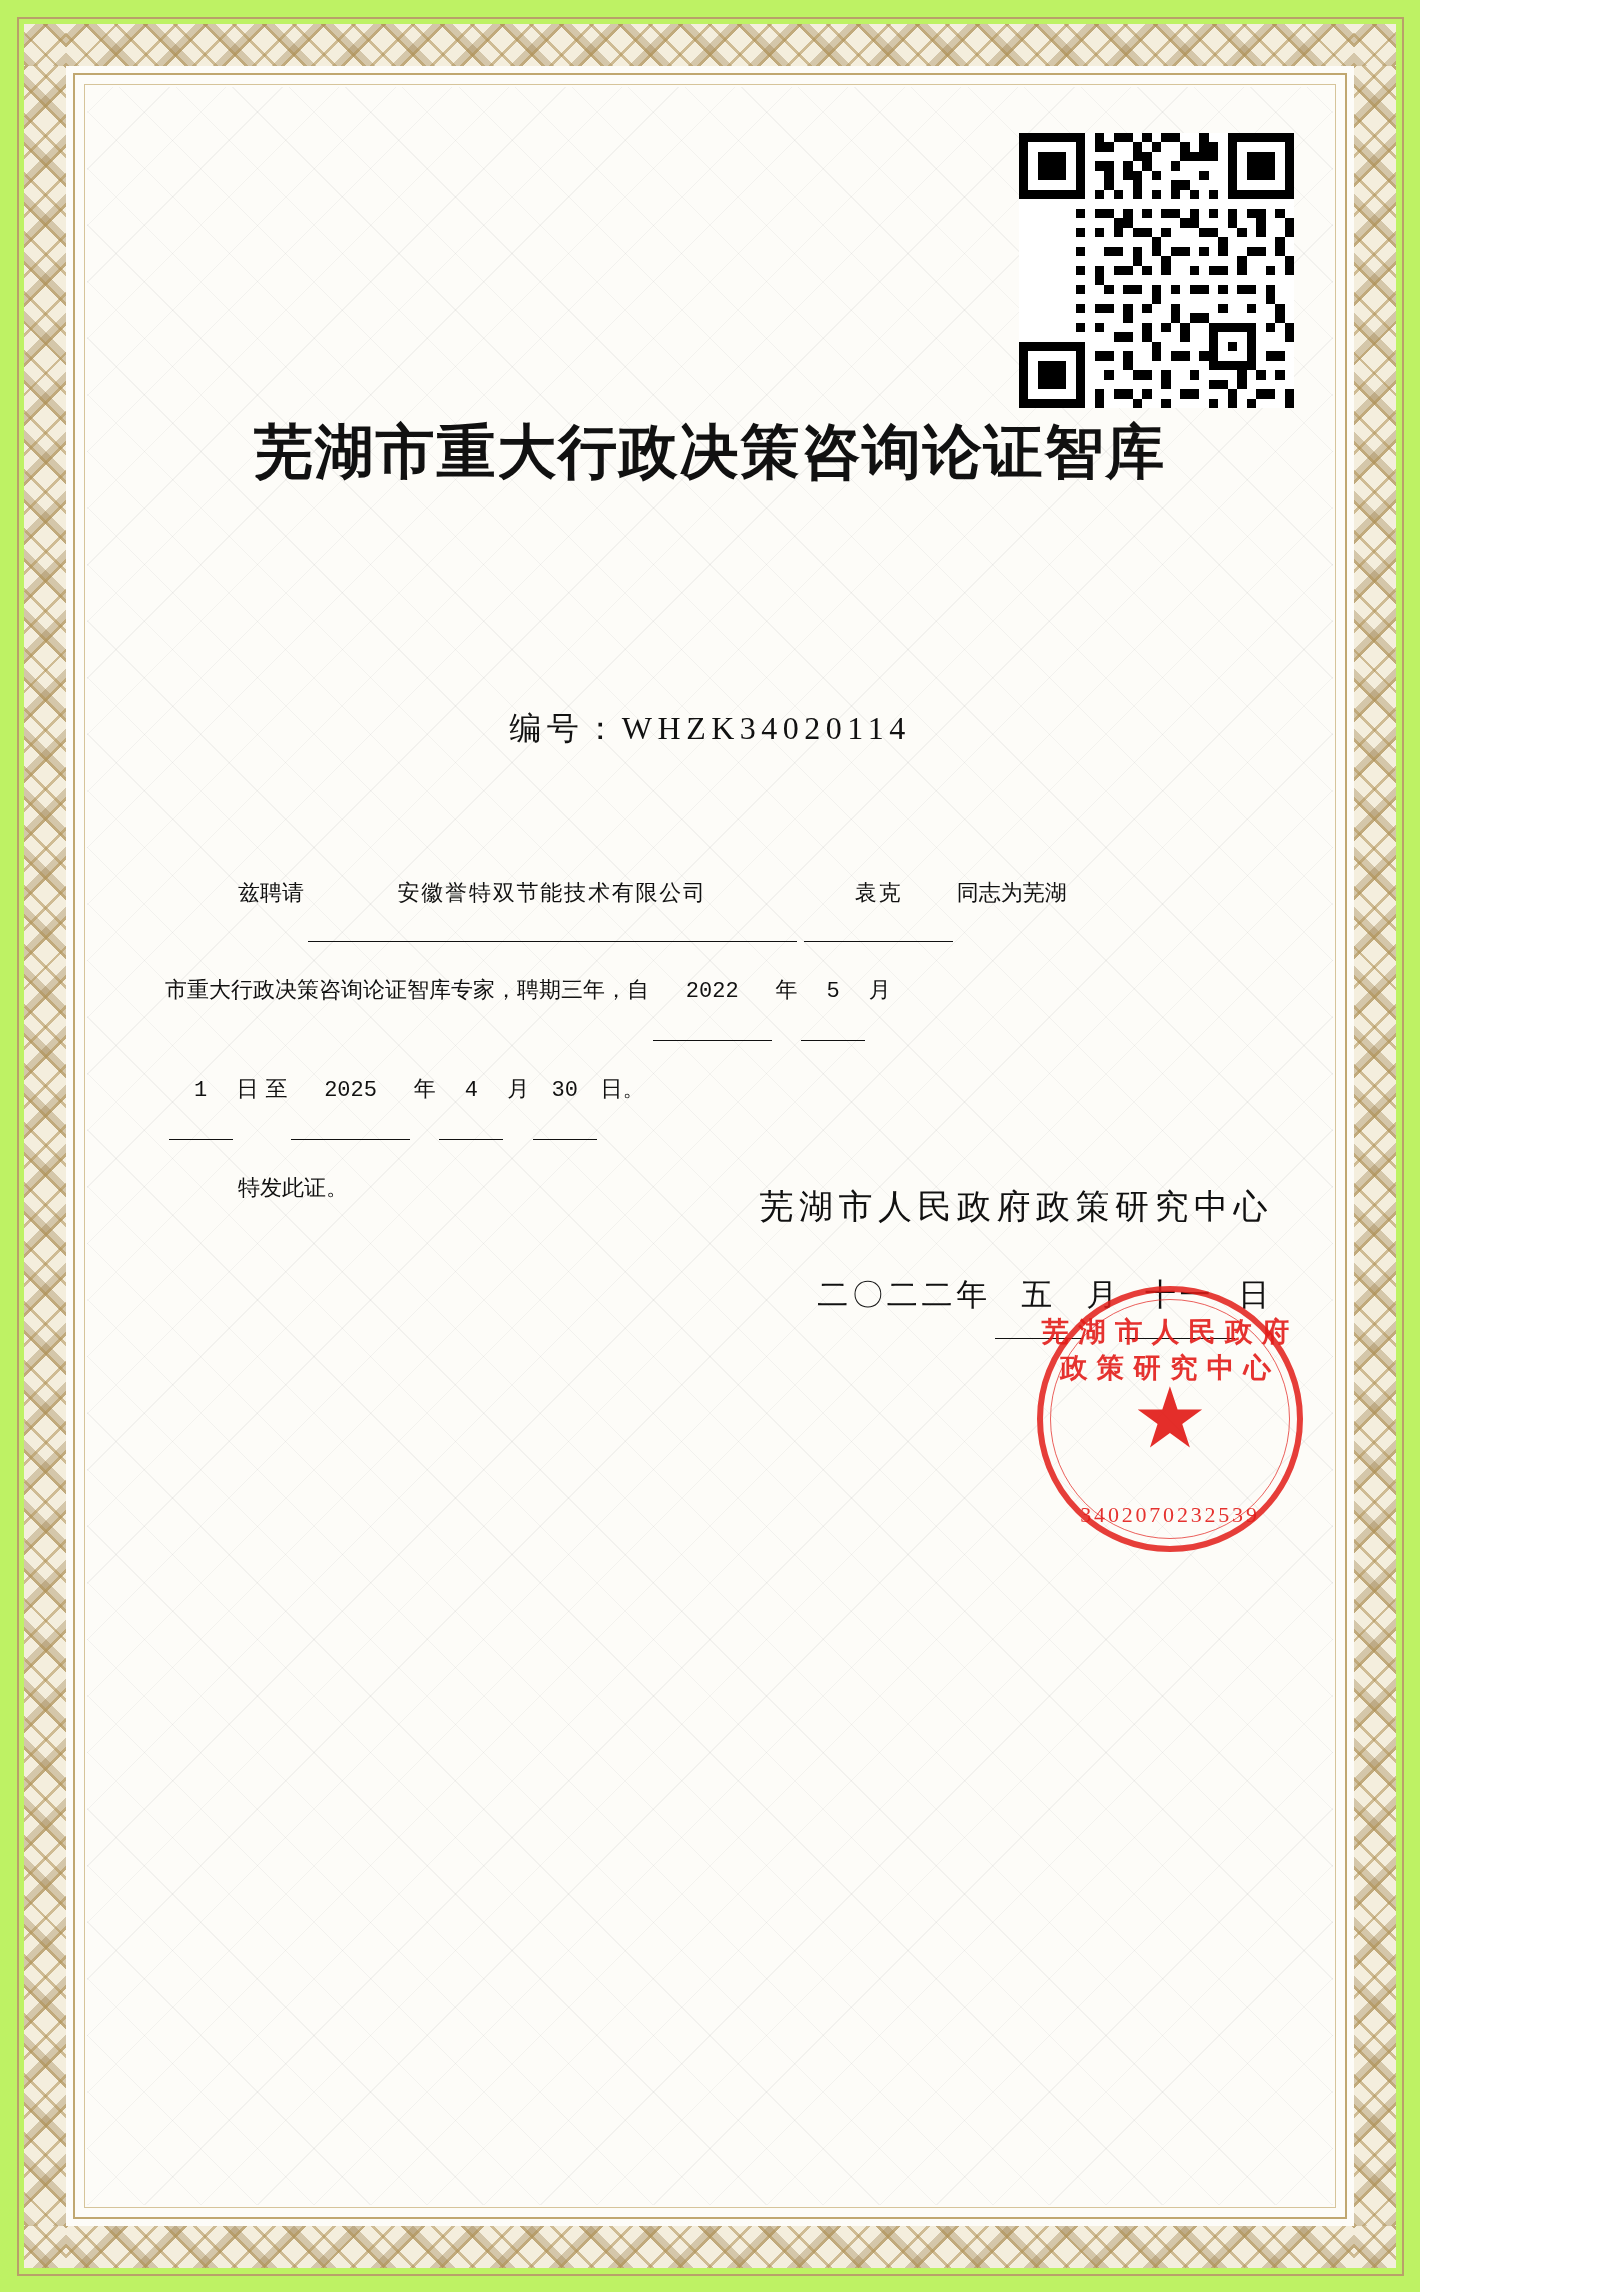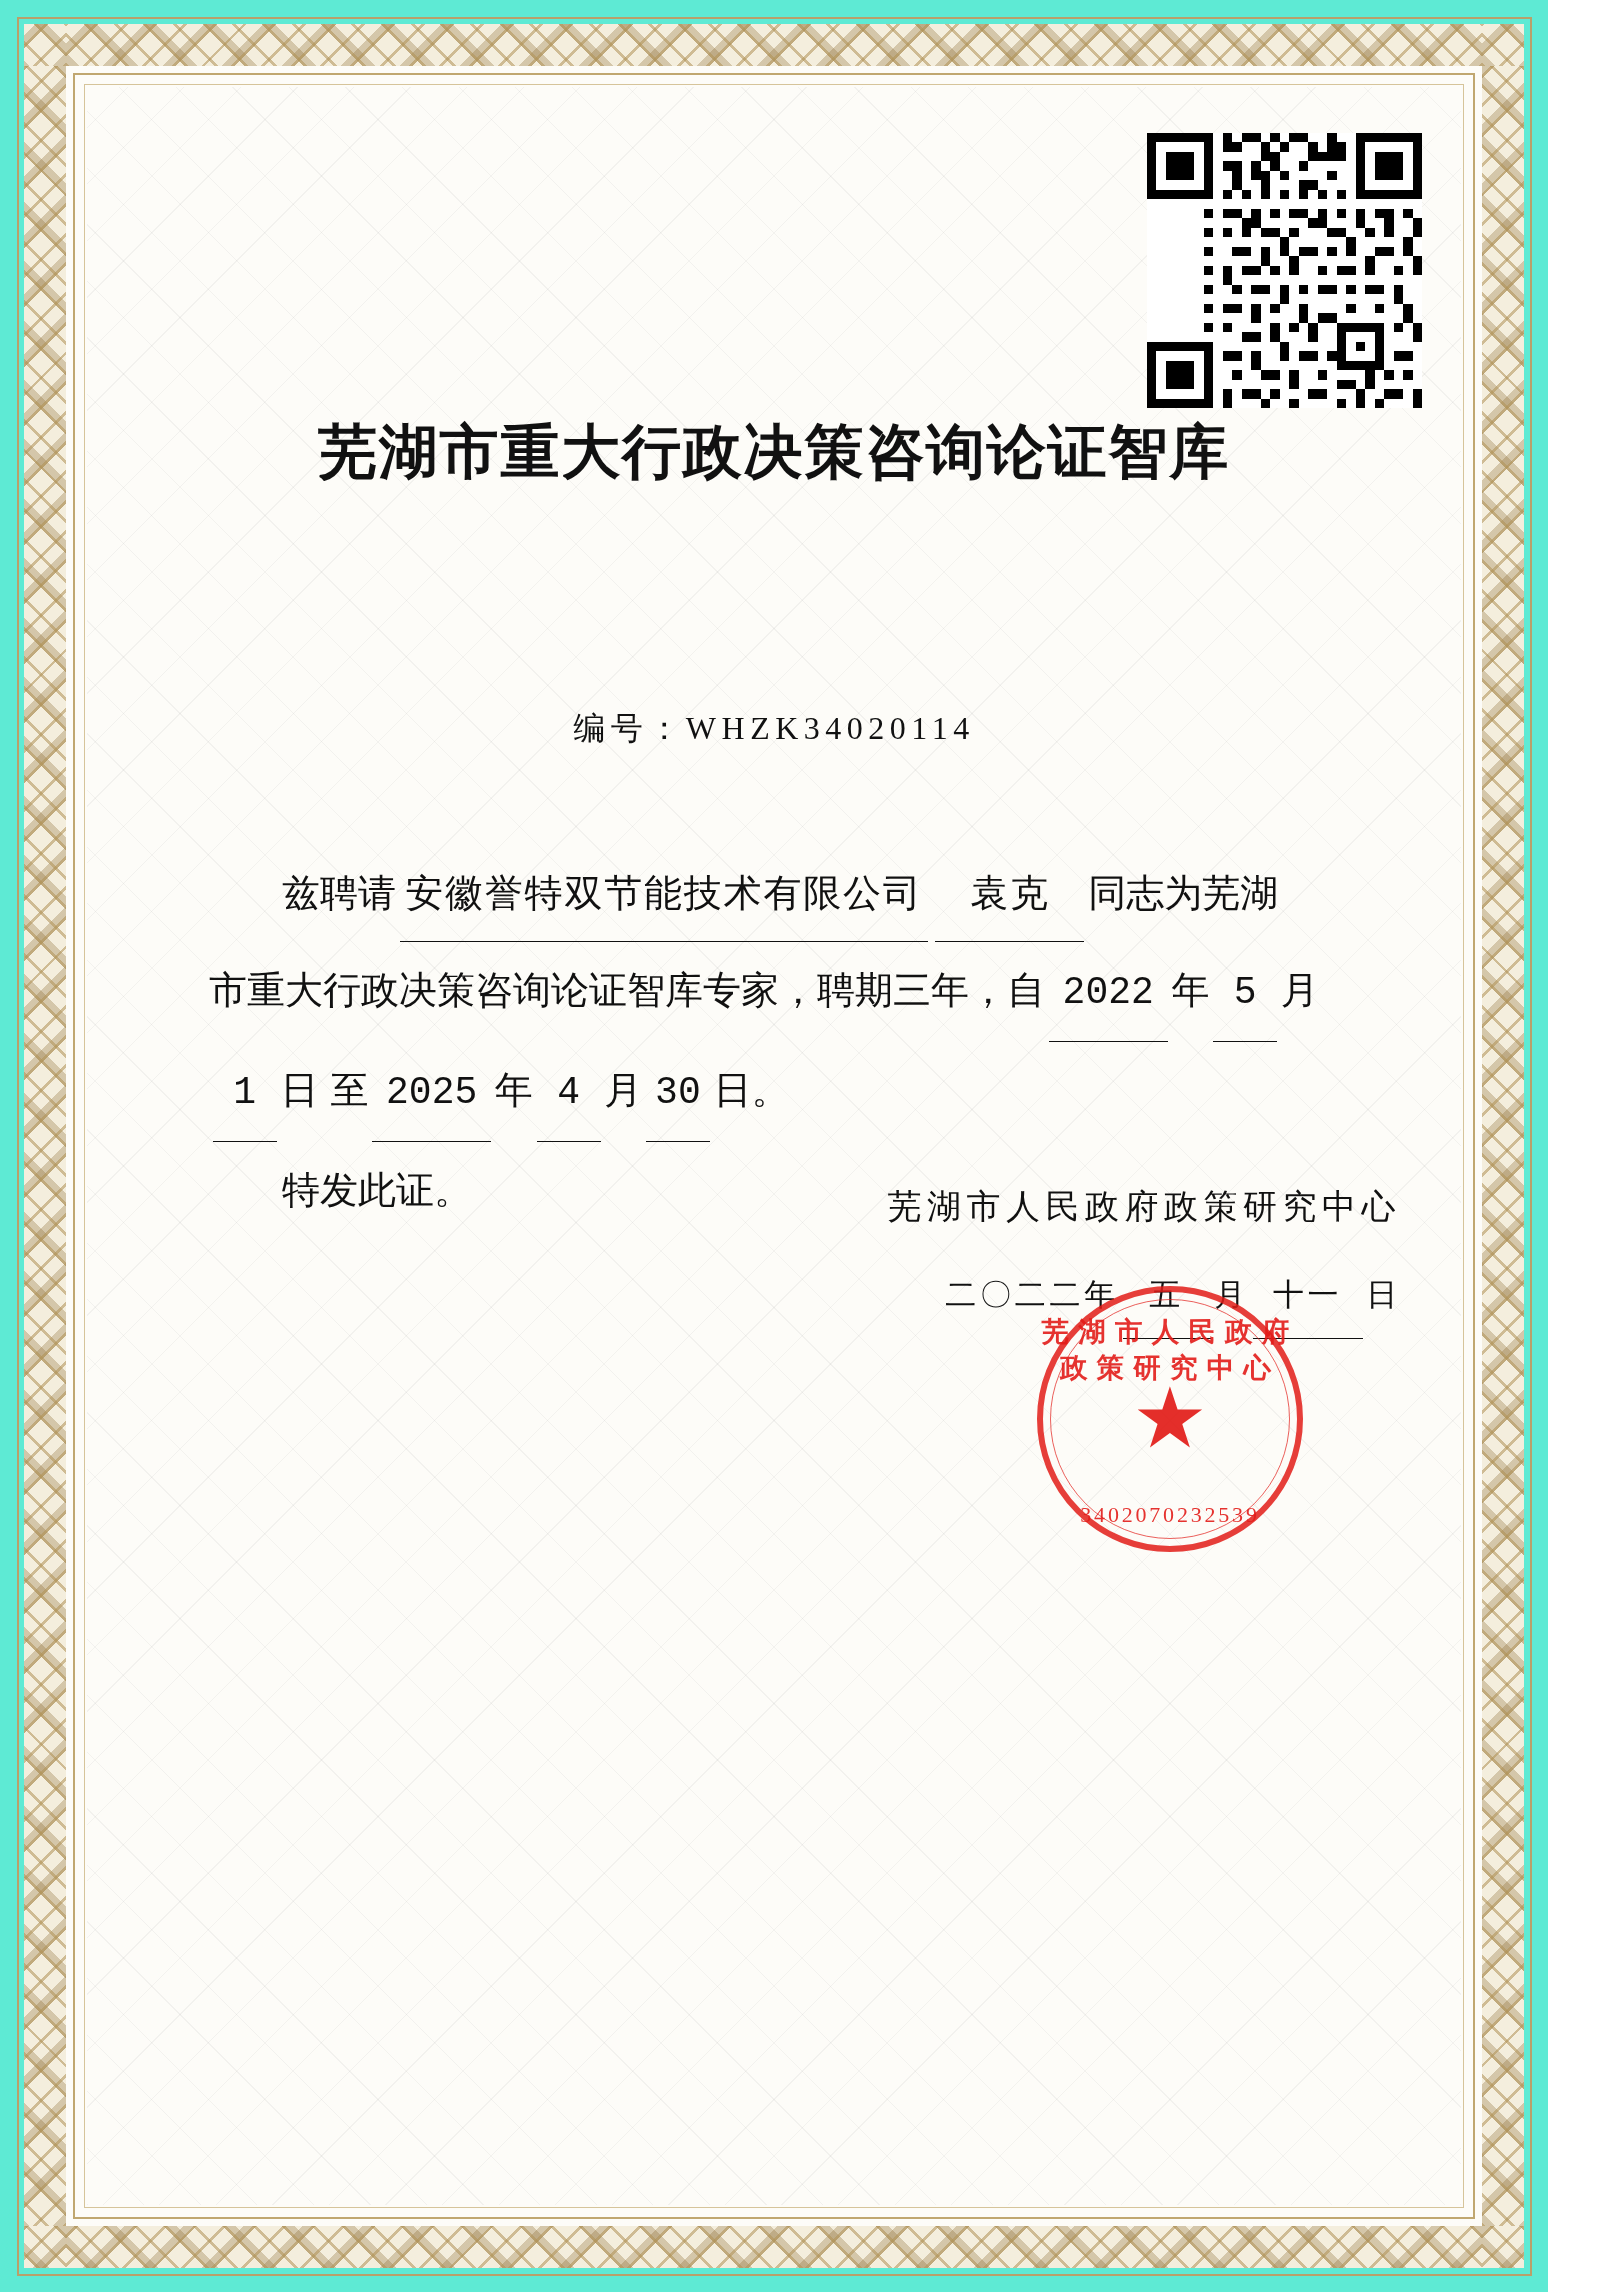--- a/index.html
+++ b/index.html
@@ -10,23 +10,23 @@
   body {
     width: 1620px;
     height: 2292px;
     font-family: "Liberation Serif", serif;
     overflow: hidden;
   }
 
   
   .page {
     position: relative;
-    width: 1548px;
+    width: 1420px;
     height: 2292px;
-    background: #5eead4;
+    background: #bef264;
     box-sizing: border-box;
   }
 
   
   .frame-outer {
     position: absolute;
     left: 16.5px; top: 16.5px; right: 16.5px; bottom: 16.5px;
     border: 2.8px solid #b9a06a;
     box-sizing: border-box;
   }
@@ -143,24 +143,23 @@
   }
   .serial .label { letter-spacing: 5.5px; }
   .serial .value { letter-spacing: 5.5px; }
 
   .body-text {
     position: absolute;
     left: 55px;
     right: 37px;
     top: 744px;
     font-family: "DejaVu Serif", serif;
-    font-size: 38px;
+    font-size: 22px;
     color: #111;
     line-height: 96px;
-    margin-left: 44px;
   }
   .body-text p { margin: 0; }
   .indent { display: inline-block; width: 73px; }
 
   .fill {
     display: inline-block;
     text-align: center;
     border-bottom: 1.8px solid #111;
     padding: 0 5.5px;
     margin: 0 3.7px;

